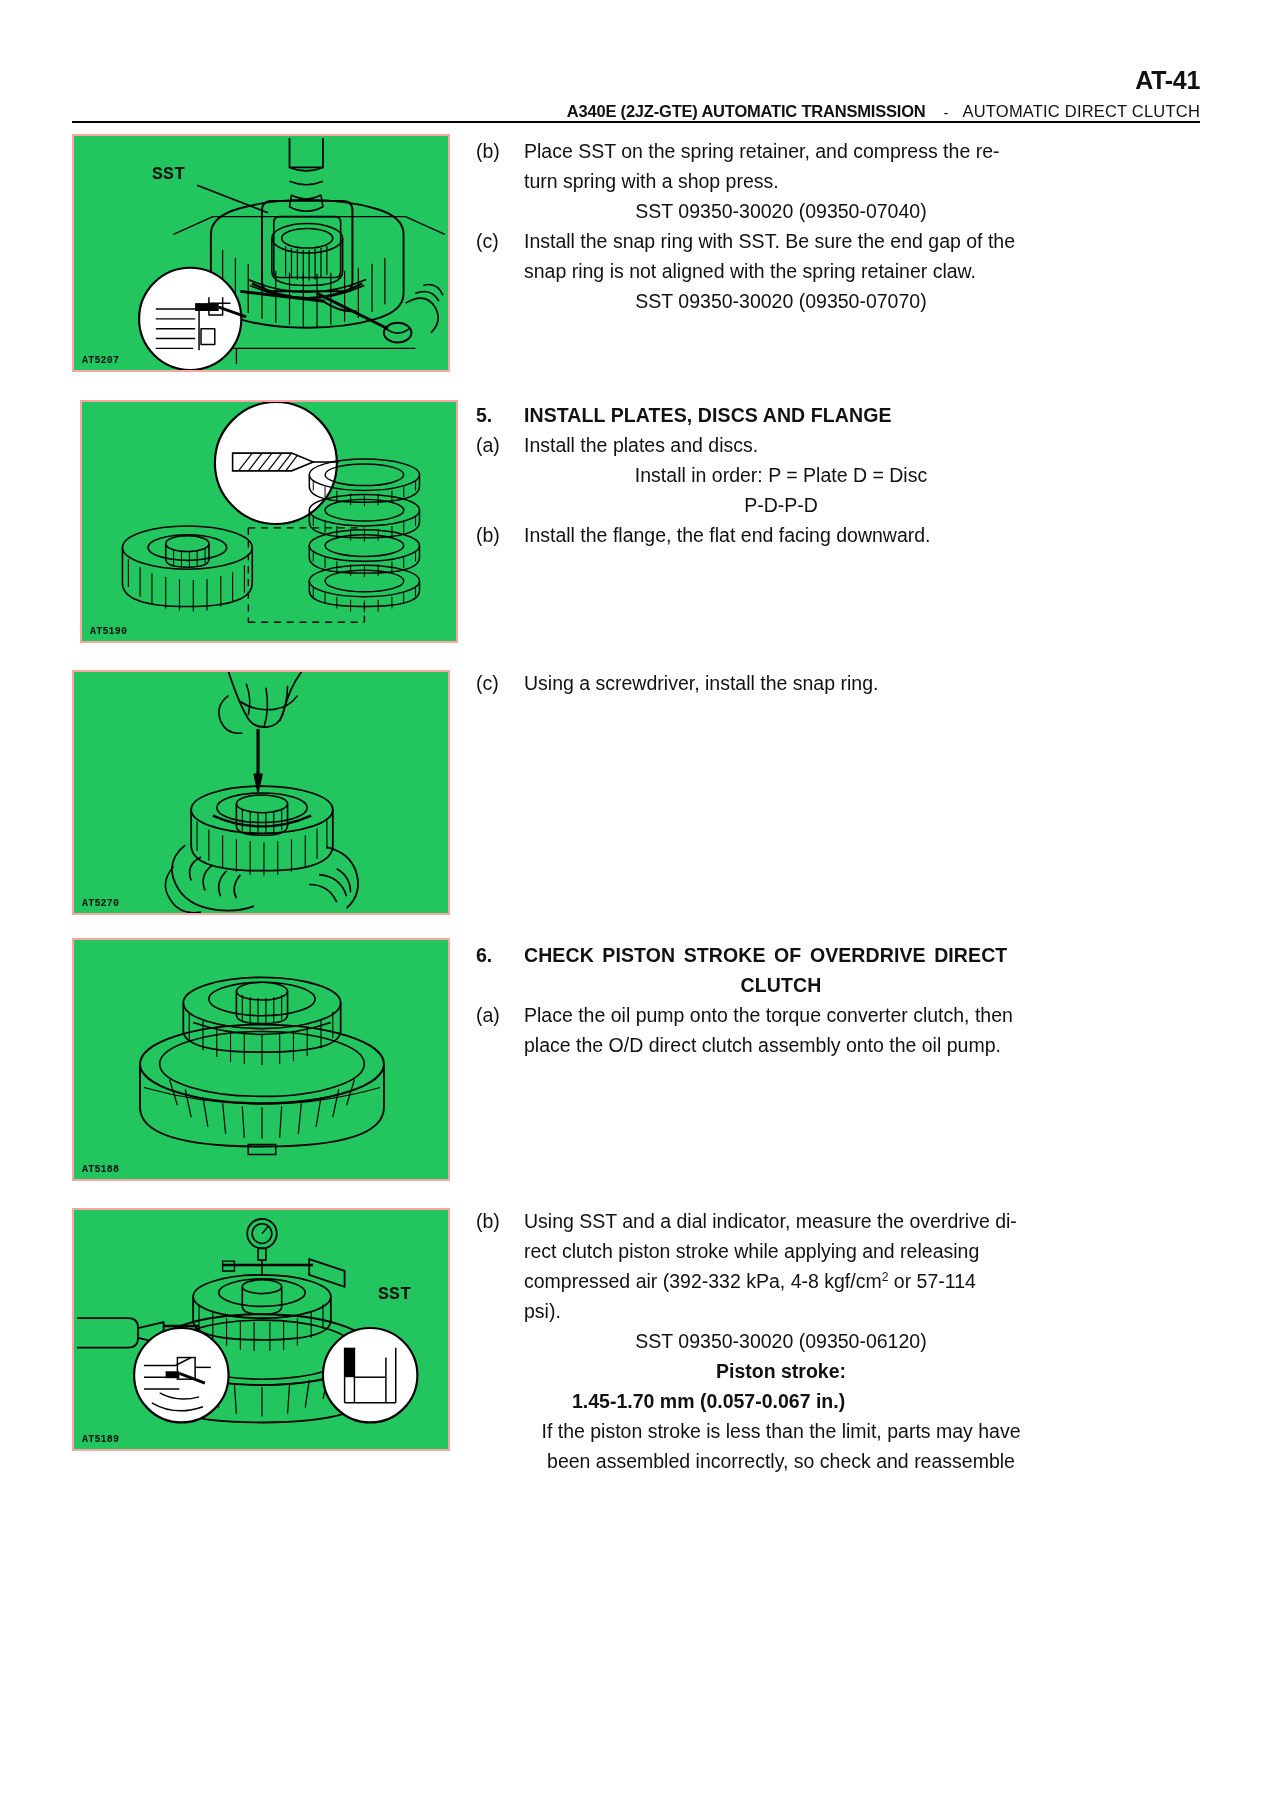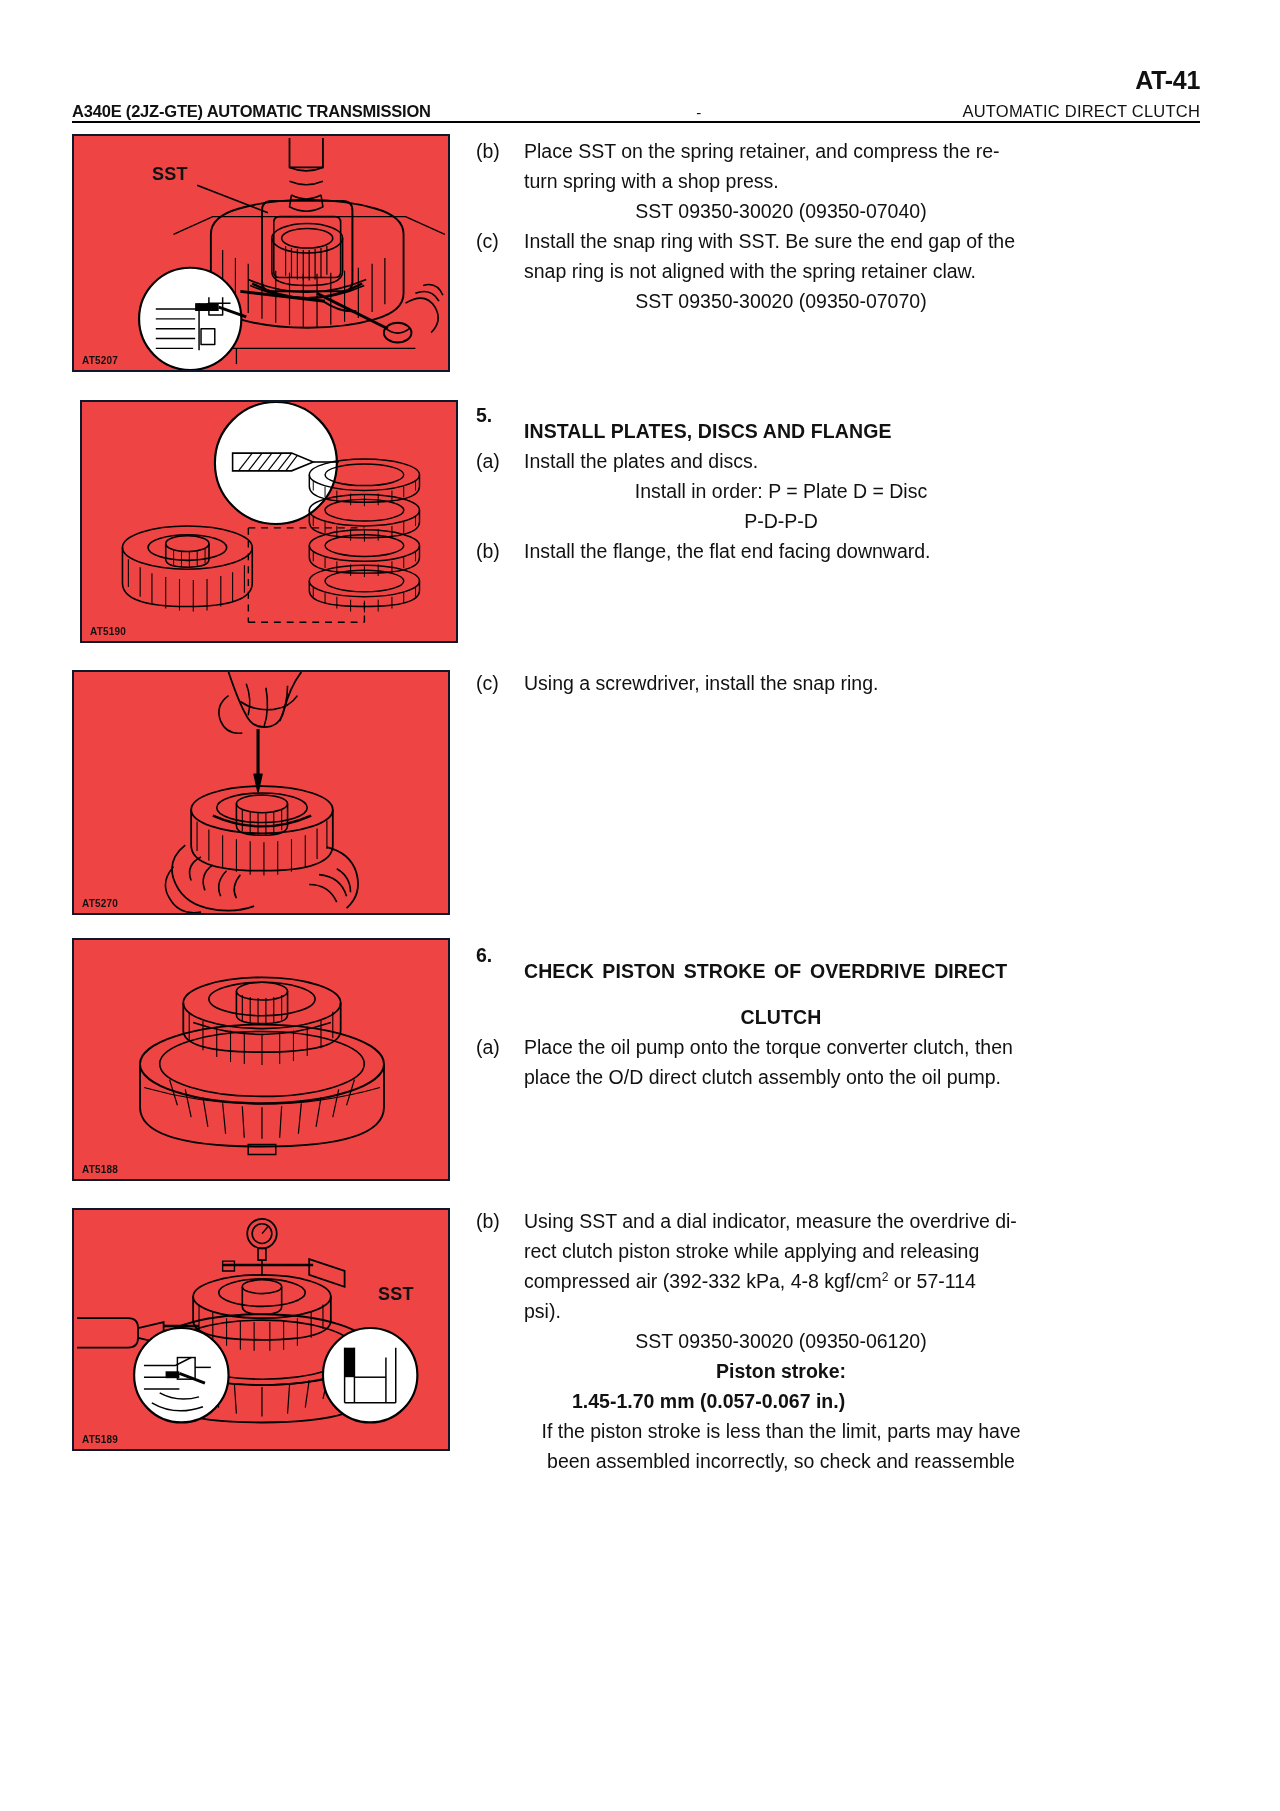--- a/index.html
+++ b/index.html
@@ -16,43 +16,44 @@
   .page { position:relative; width:1272px; height:1811px; padding:6px; }
 
   
   .page-number {
     position:absolute; right:72px; top:66px;
     font-size:25px; font-weight:bold; letter-spacing:-0.3px;
   }
   .header-row {
     position:absolute; left:72px; right:72px; top:95px;
     height:26px;
-    display:flex; align-items:flex-end; justify-content:space-between;
+    display:flex; align-items:flex-end; justify-content:flex-end;
   }
   .header-title {
     font-size:16.5px; font-weight:bold; letter-spacing:-0.2px;
     white-space:nowrap;
   }
   .header-dash { font-size:15px; font-weight:normal; margin:0 14px 0 18px; }
   .header-sub {
     font-size:16.5px; font-weight:normal; letter-spacing:0.2px; white-space:nowrap;
   }
   .header-rule {
     position:absolute; left:72px; right:72px; top:121px;
     border-top:2.6px solid #000;
   }
 
   
   .content { position:absolute; left:0; top:0; width:1280px; }
 
   .fig {
     position:absolute;
-    border:2px solid #0f172a;
-    background:#ef4444;
+    border:2px solid #fca5a5;
+    background:#22c55e;
     overflow:hidden;
+    font-family:Liberation Mono, monospace;
   }
   .fig-code {
     position:absolute; left:8px; bottom:4px;
     font-size:10px; font-weight:bold; letter-spacing:0.2px;
   }
   .fig-svg { position:absolute; left:0; top:0; width:100%; height:100%; }
 
   .txt {
     position:absolute;
     font-size:19.5px;
@@ -61,21 +62,21 @@
   }
   .line { display:flex; align-items:flex-start; }
   .marker {
     flex:0 0 auto; width:48px; text-align:left;
   }
   .marker.num { font-weight:bold; }
   .body { flex:1 1 auto; }
   .body.justify { text-align:justify; text-align-last:left; }
   .indent { padding-left:48px;text-align:center; }
   .indent2 { padding-left:96px; }
-  .hd { font-weight:bold; letter-spacing:0.1px;margin-top:16px; }
+  .hd { font-weight:bold; letter-spacing:0.1px; }
   .hd.spread { word-spacing:3px; }
   .bold { font-weight:bold; }
   sup { font-size:0.62em; vertical-align:super; line-height:0; }
 
   .sst-label {
     position:absolute; font-size:18px; font-weight:bold; letter-spacing:0.3px;
   }
 </style>
 </head>
 <body>

